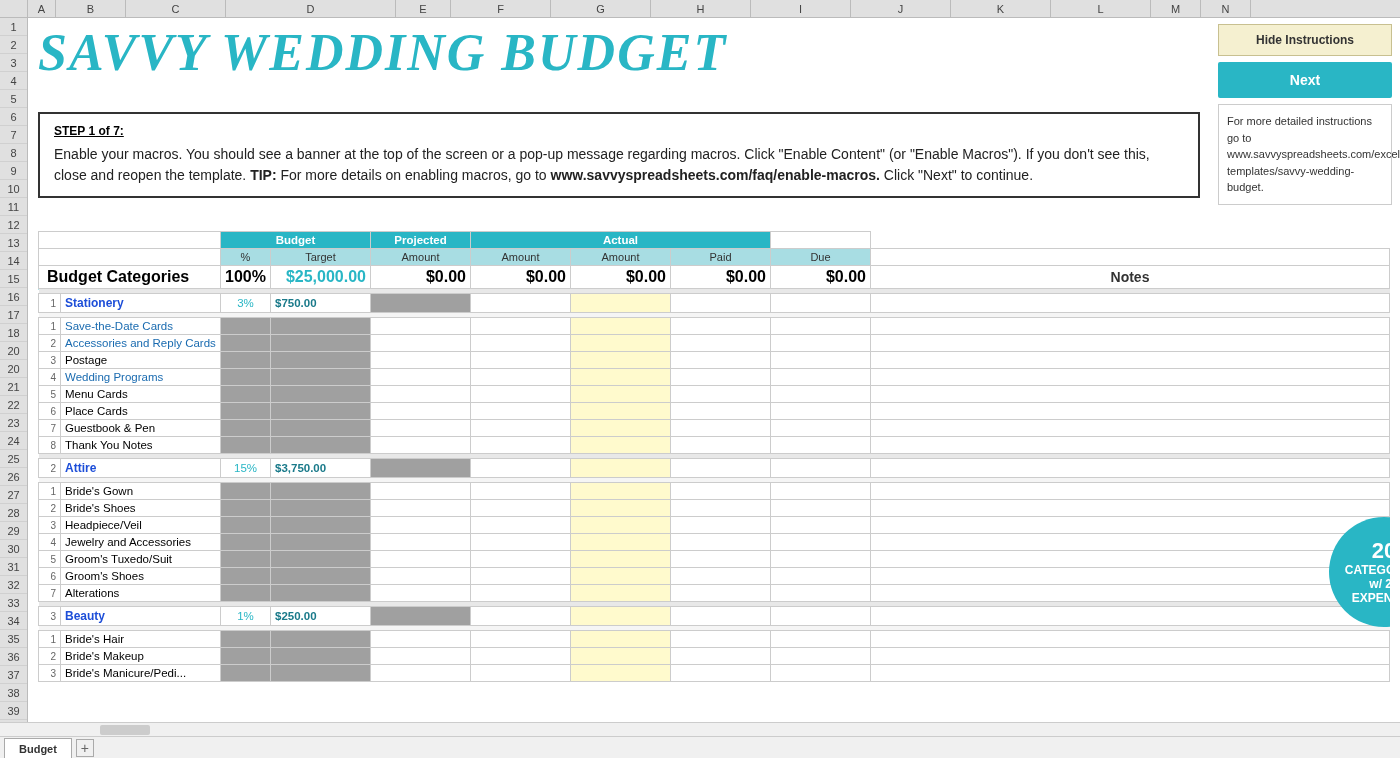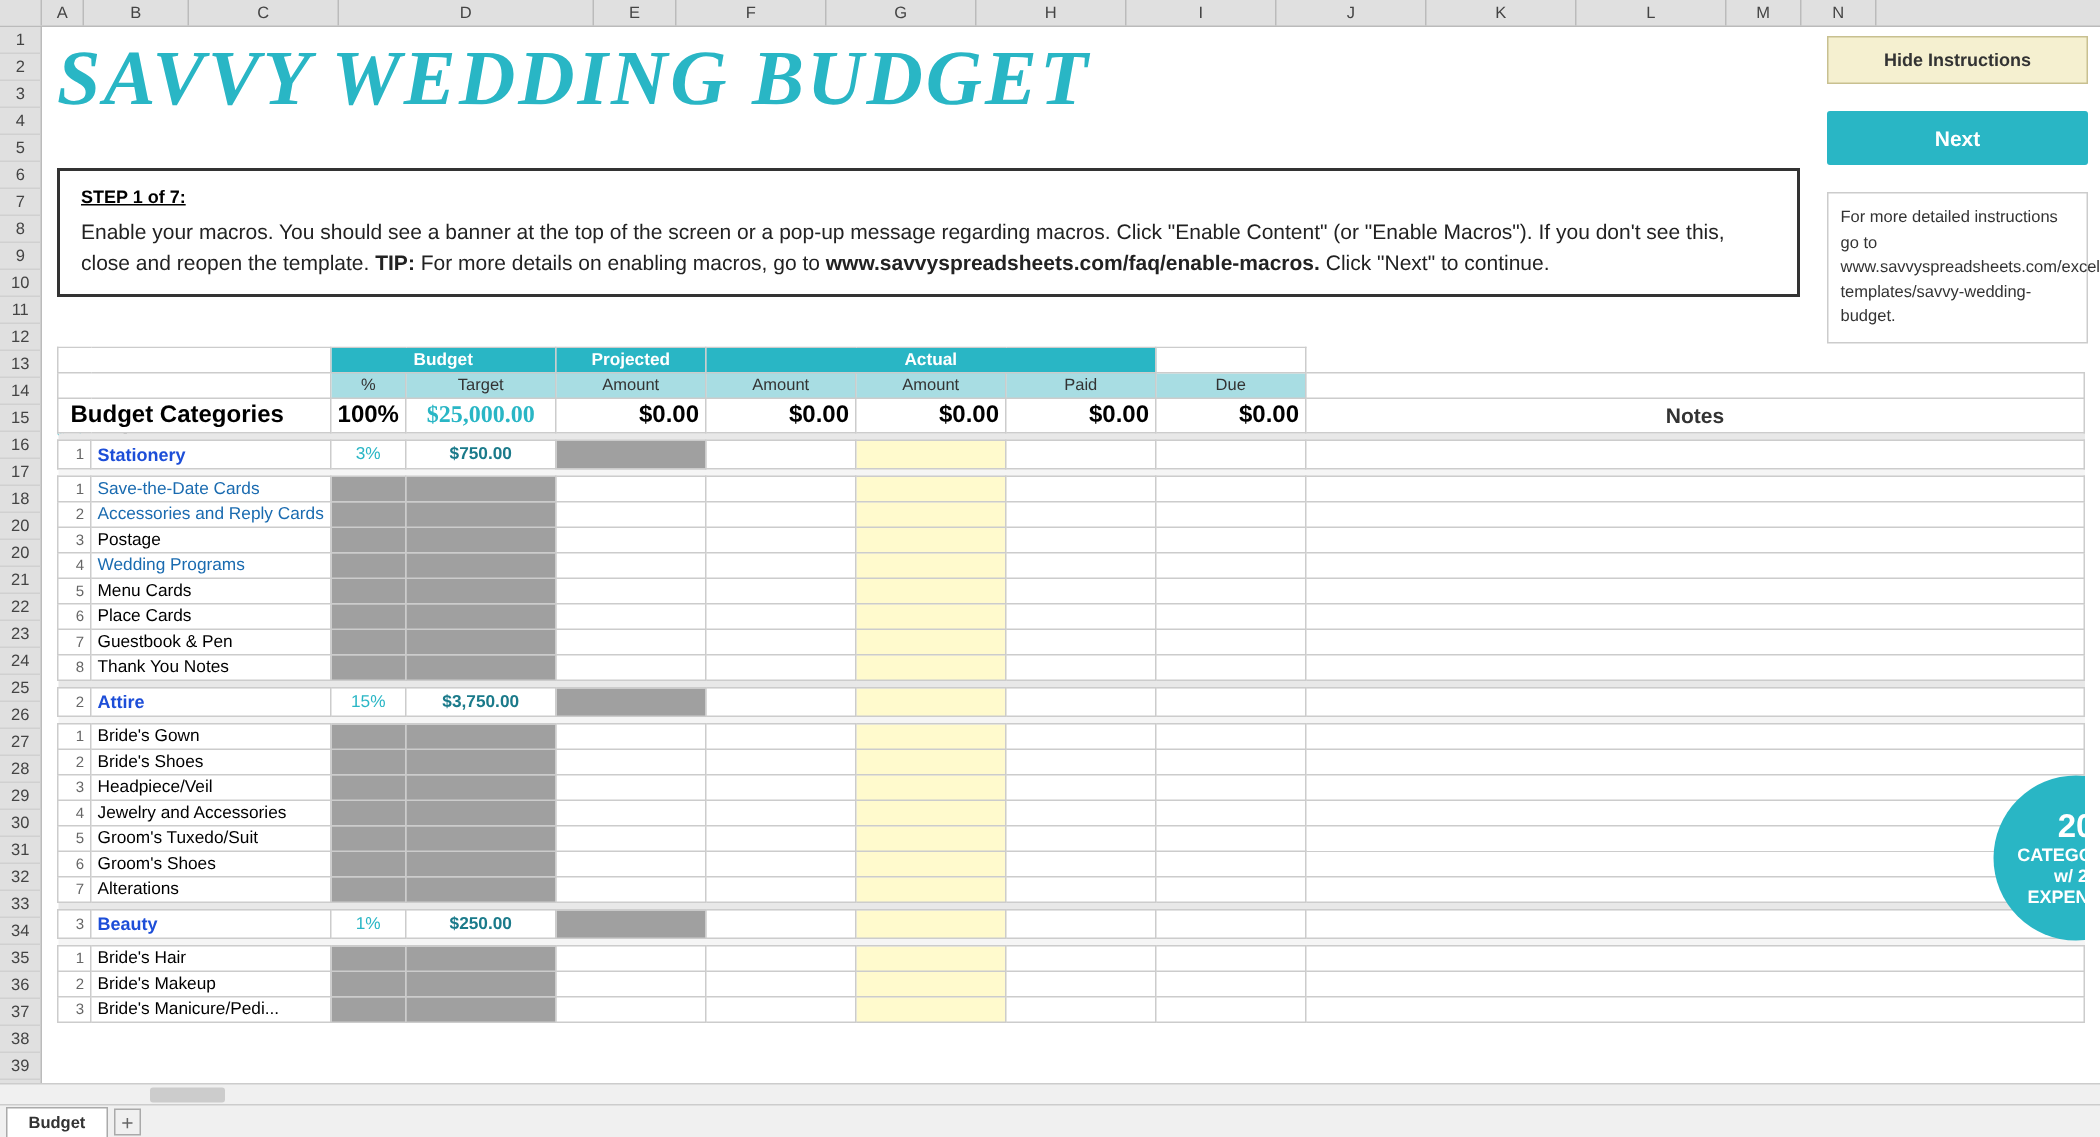--- a/index.html
+++ b/index.html
@@ -109,21 +109,21 @@
     }
 
     
     .right-panel {
       position: absolute;
       top: 0;
       right: 0;
       width: 190px;
       display: flex;
       flex-direction: column;
-      gap: 18px;
+      gap: 6px;
       padding: 6px 8px;
     }
     .hide-instructions-btn {
       background: #f5f0d0;
       border: 1px solid #c8c090;
       padding: 8px 12px;
       text-align: center;
       font-size: 12px;
       font-weight: bold;
       color: #333;
@@ -237,21 +237,21 @@
       background: #a0a0a0 !important;
     }
 
     
     .yellow-cell {
       background: #fffacd !important;
     }
 
     
     .val-right {
-      text-align: center;
+      text-align: left;
     }
 
     
     .tab-bar {
       height: 22px;
       background: #f0f0f0;
       border-top: 1px solid #ccc;
       display: flex;
       align-items: center;
       padding-left: 4px;
@@ -468,21 +468,21 @@
             <th>Amount</th>
             <th>Amount</th>
             <th>Paid</th>
             <th>Due</th>
             <th style="background:#fff; border:1px solid #ccc;"></th>
           </tr>
 
           <tr class="header-row-3">
             <th colspan="2" class="th-categories">Budget Categories</th>
             <th style="text-align:center;">100%</th>
-            <th style="text-align:center; color:#29b6c5;font-family:Liberation Serif, serif;">$25,000.00</th>
+            <th style="text-align:right; color:#29b6c5;">$25,000.00</th>
             <th style="text-align:right;">$0.00</th>
             <th style="text-align:right;">$0.00</th>
             <th style="text-align:right;">$0.00</th>
             <th style="text-align:right;">$0.00</th>
             <th style="text-align:right;">$0.00</th>
             <th class="th-notes">Notes</th>
           </tr>
 
           <tr>
                 <td colspan="10" style="height:5px; background:#e8e8e8; border:none;"></td>

